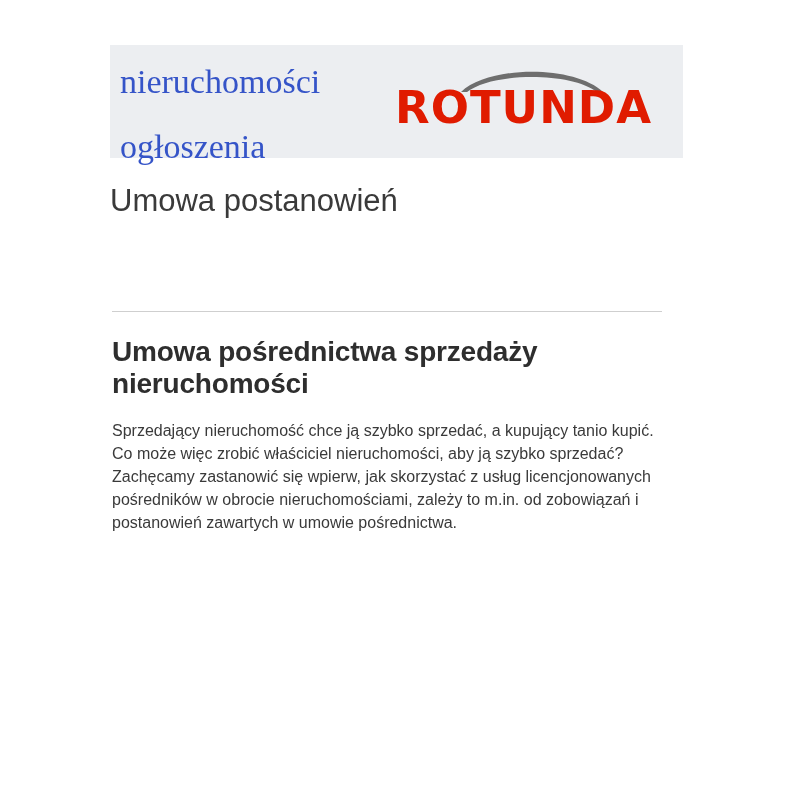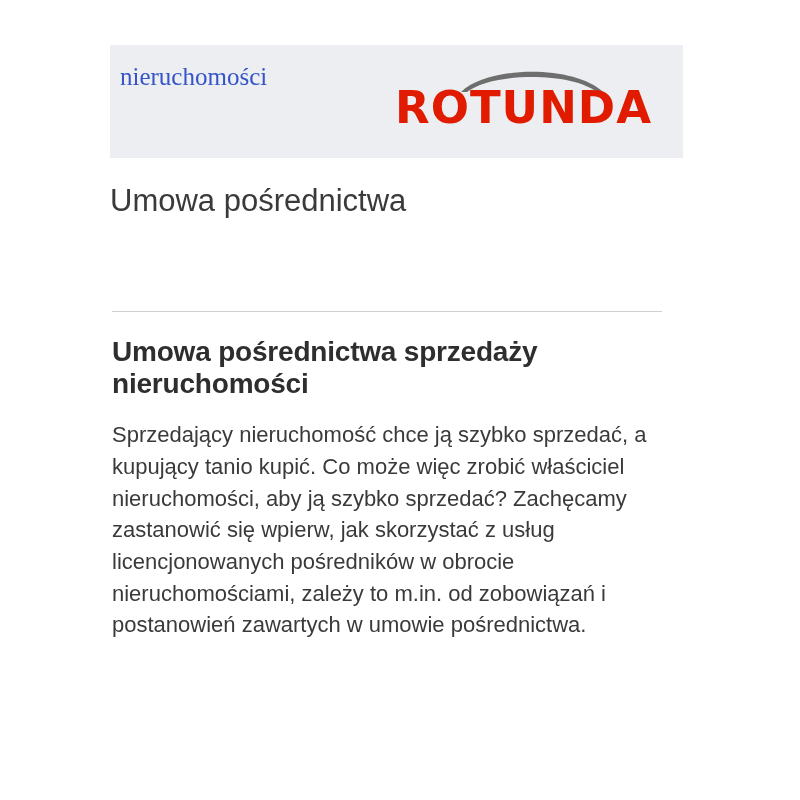--- a/index.html
+++ b/index.html
@@ -33,21 +33,21 @@
 
   .nav-links {
     position: absolute;
     left: 10px;
     top: 10px;
     width: 260px;
   }
   .nav-link {
     display: block;
     font-family: "Liberation Serif", serif;
-    font-size: 25px;
+    font-size: 34px;
     color: #3554c8;
     text-decoration: none;
     line-height: 1.1;
     white-space: nowrap;
   }
   .nav-link.first { margin-top: 8px; }
   .nav-link.second { margin-top: 28px; }
 
   .logo-wrap {
     position: absolute;
@@ -110,49 +110,50 @@
   .article-heading {
     margin: 0;
     font-size: 28px;
     font-weight: bold;
     color: #2e2e2e;
     line-height: 1.13;
     letter-spacing: -0.2px;
   }
   .article-body {
     margin: 20px 0 0 0;
-    font-size: 22px;
+    font-size: 16px;
     color: #3a3a3a;
     line-height: 1.44;
     max-width: 552px;
   }
 </style>
 </head>
 <body>
 
 <div class="page">
 
   <div class="header-band">
 
     <div class="nav-links">
       <a class="nav-link first" href="#">nieruchomości</a>
+      <a class="nav-link second" href="#">ogłoszenia</a>
     </div>
 
     <div class="logo-wrap">
       <div class="logo-arc">
         <svg width="150" height="30" viewBox="0 0 150 30" aria-hidden="true">
           <path d="M4 29 C 32 2, 118 2, 146 29 L 140 29 C 114 9, 36 9, 10 29 Z" fill="#6e6e6e"></path>
         </svg>
       </div>
       <div class="logo-text">ROTUNDA</div>
     </div>
 
   </div>
 
-  <h1 class="page-title">Umowa pośrednictwa</h1>
+  <h1 class="page-title">Umowa postanowień</h1>
 
   <div class="divider"></div>
 
   <div class="article">
     <h2 class="article-heading">Umowa pośrednictwa sprzedaży nieruchomości</h2>
     <p class="article-body">Sprzedający nieruchomość chce ją szybko sprzedać, a kupujący tanio kupić. Co może więc zrobić właściciel nieruchomości, aby ją szybko sprzedać? Zachęcamy zastanowić się wpierw, jak skorzystać z usług licencjonowanych pośredników w obrocie nieruchomościami, zależy to m.in. od zobowiązań i postanowień zawartych w umowie pośrednictwa.</p>
   </div>
 
 </div>
 

